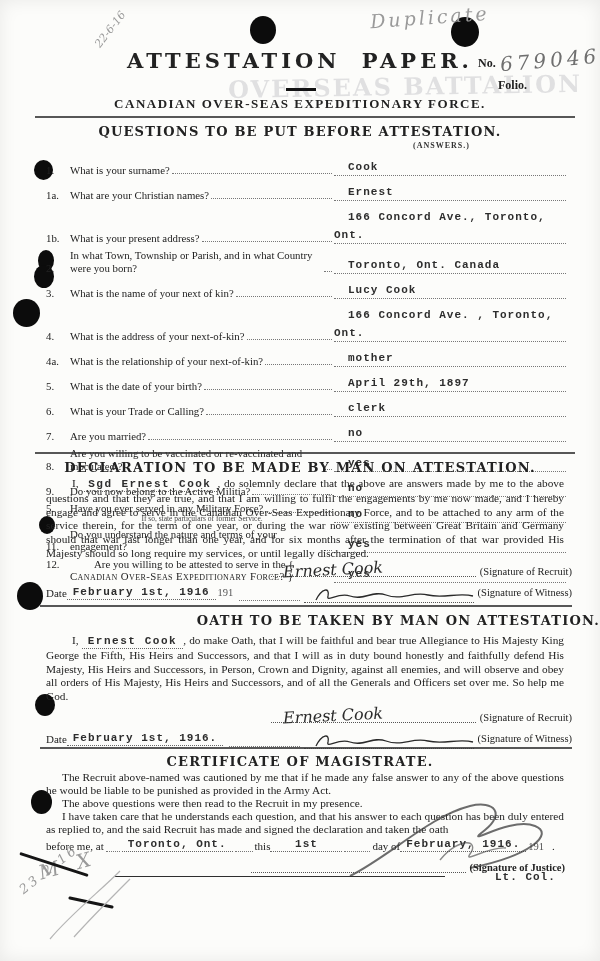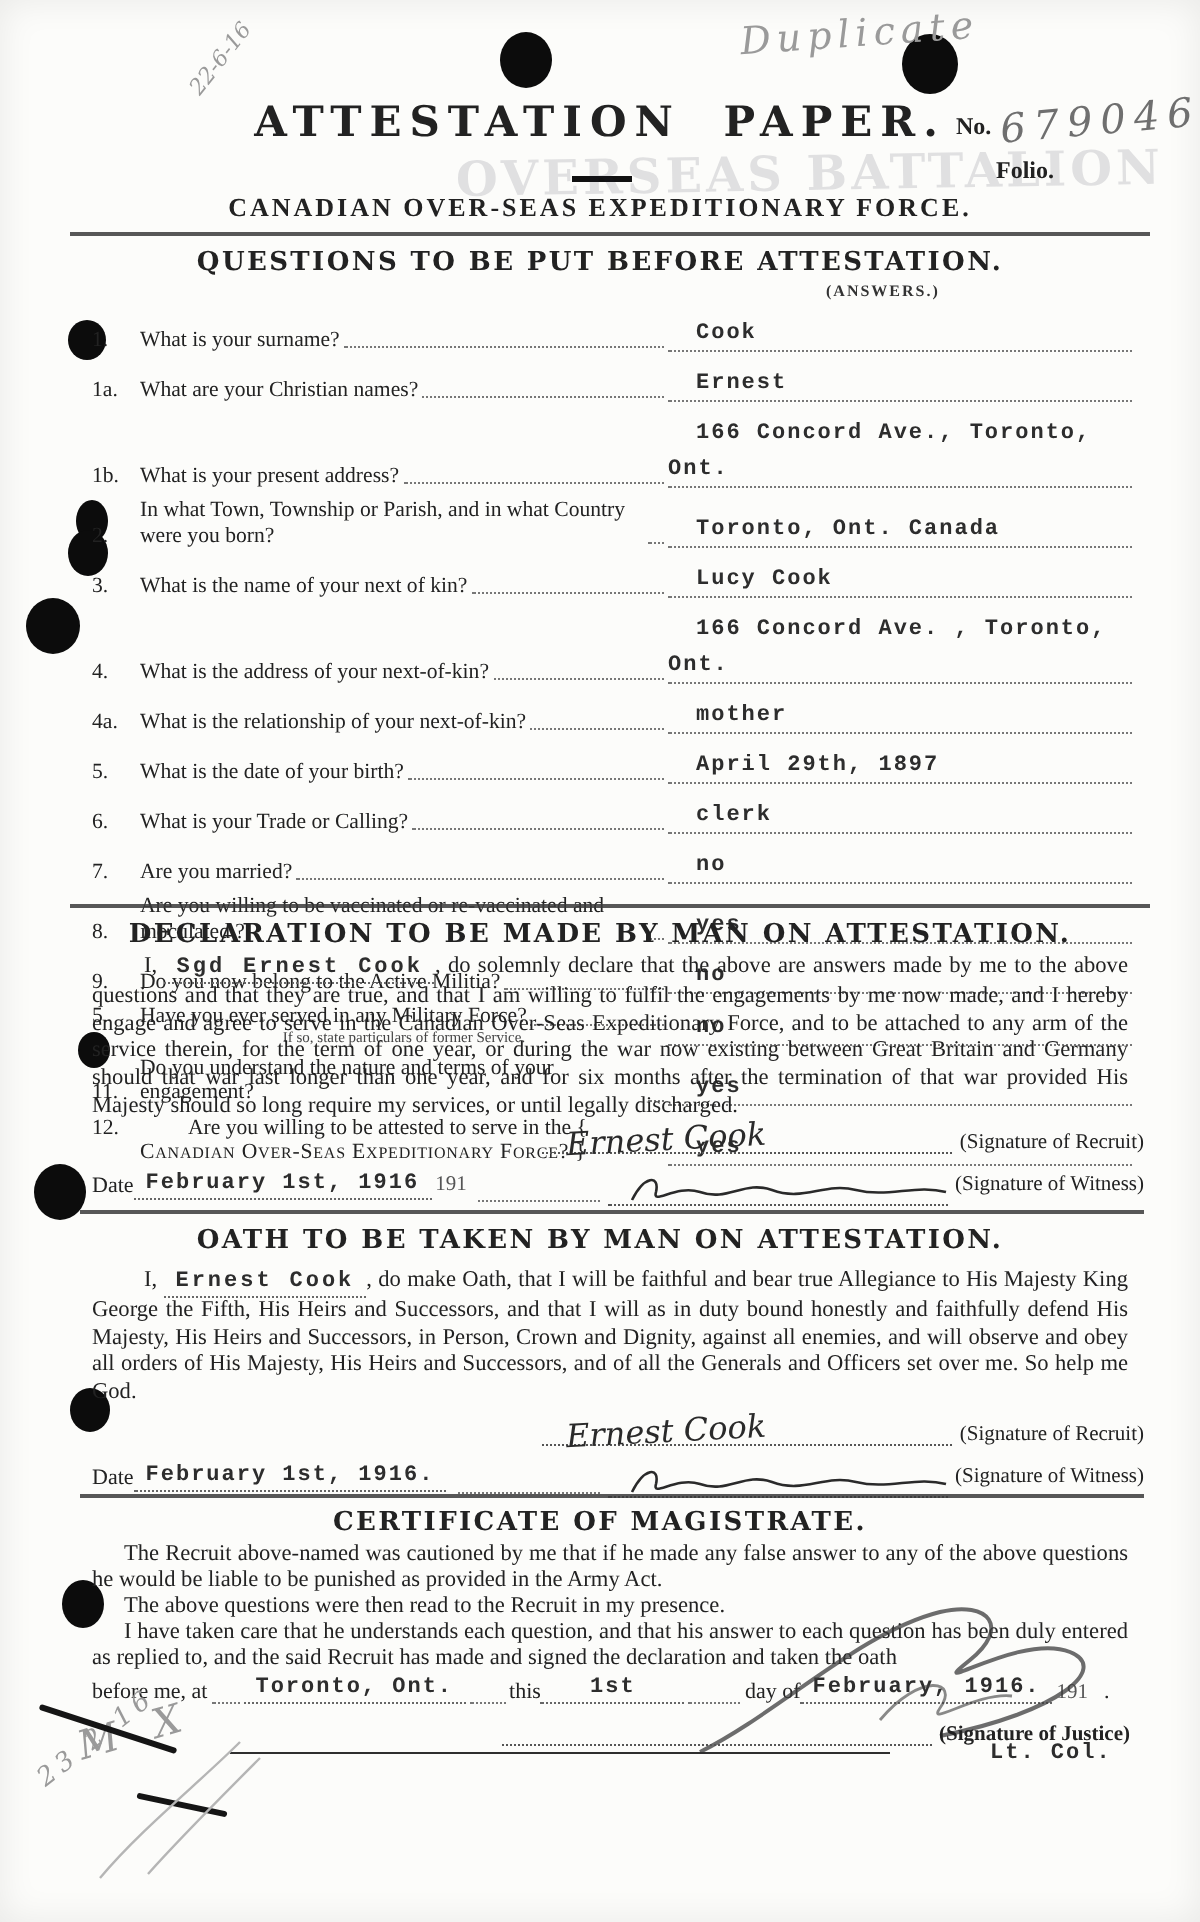--- a/index.html
+++ b/index.html
@@ -257,21 +257,21 @@
     <span class="sigline" style="width:170px;">
       <svg class="sigsvg" width="165" height="22" viewBox="0 0 165 22">
         <path d="M4,16 C10,4 18,3 16,12 C14,19 26,8 38,12 C52,17 60,6 74,11 C90,17 100,7 116,11 C132,15 146,8 161,12" fill="none" stroke="#2a2a2a" stroke-width="1.3"></path>
       </svg>
     </span>
     <span class="siglabel">(Signature of Witness)</span>
   </div>
 
   <div class="rule" style="left:40px;top:605px;width:532px;height:1.5px;"></div>
 
-  <div class="abs sechead" style="left:0;top:613px;">OATH TO BE TAKEN BY MAN ON ATTESTATION.</div>
+  <div class="abs sechead" style="left:0;top:613px;text-align:right;">OATH TO BE TAKEN BY MAN ON ATTESTATION.</div>
   <p class="abs para" style="left:46px;top:634px;width:518px;"><span>I,</span>
     <span class="typed underline">Ernest Cook</span><span>, do make Oath, that I will be faithful and bear true Allegiance to His Majesty King George the Fifth, His Heirs and Successors, and that I will as in duty bound honestly and faithfully defend His Majesty, His Heirs and Successors, in Person, Crown and Dignity, against all enemies, and will observe and obey all orders of His Majesty, His Heirs and Successors, and of all the Generals and Officers set over me.   So help me God.</span></p>
 
   <div class="abs sigrow" style="left:0;top:702px;width:572px;">
     <span class="sigline">
       <span class="script">Ernest Cook</span>
     </span>
     <span class="siglabel">(Signature of Recruit)</span>
   </div>
 

